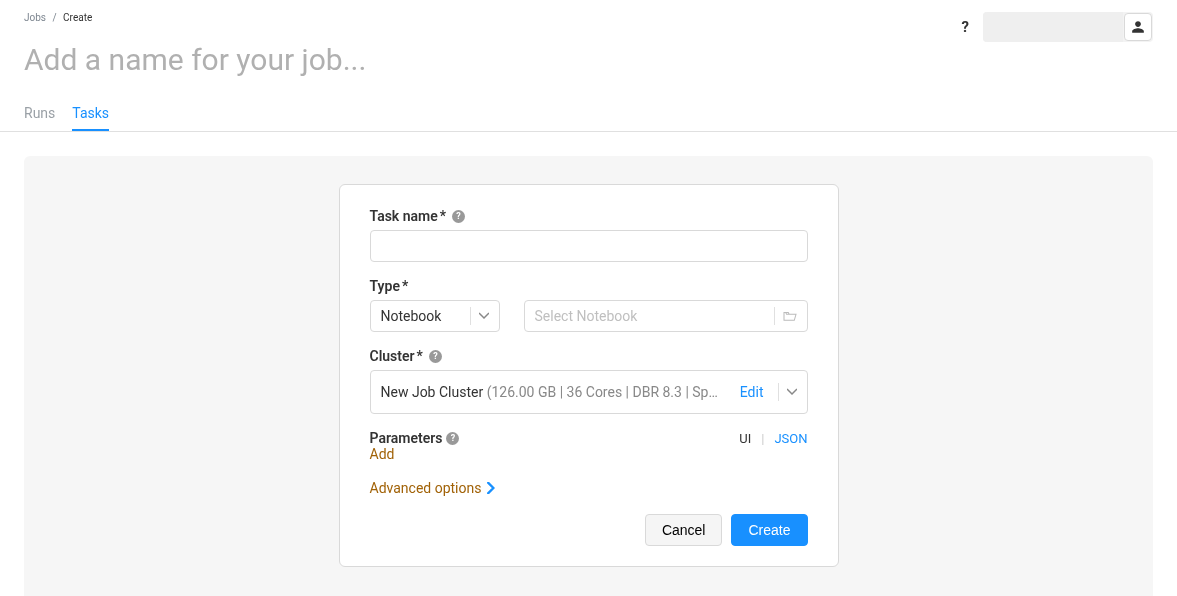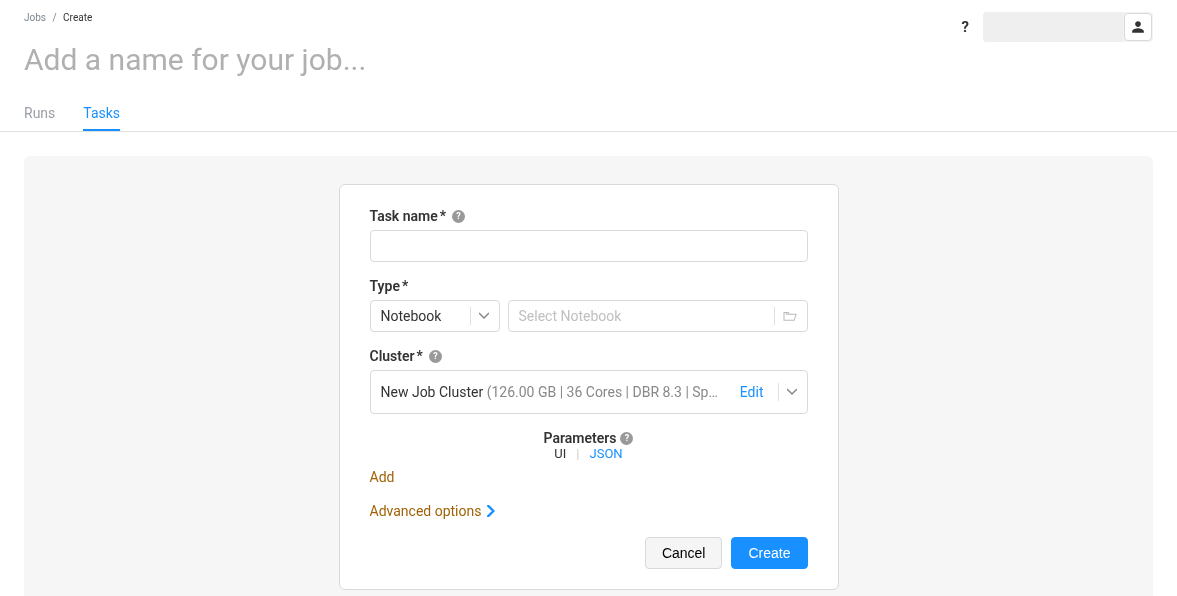--- a/index.html
+++ b/index.html
@@ -68,21 +68,21 @@
     padding: 0 24px;
   }
   .job-title {
     font-size: 30px;
     font-weight: 400;
     color: #b0b0b0;
     margin-bottom: 20px;
   }
   .tabs {
     display: flex;
-    gap: 28px;
+    gap: 17px;
     padding: 0 24px;
     border-bottom: 1px solid #e0e0e0;
   }
   .tab {
     padding: 8px 0;
     color: #9aa0a6;
     cursor: pointer;
     border-bottom: 2px solid transparent;
   }
   .tab.active {
@@ -128,21 +128,21 @@
   .input {
     width: 100%;
     height: 32px;
     border: 1px solid #d9d9d9;
     border-radius: 4px;
     padding: 4px 10px;
     font-size: 14px;
   }
   .type-row {
     display: flex;
-    gap: 8px;
+    gap: 24px;
   }
   .select-box {
     display: flex;
     align-items: center;
     border: 1px solid #d9d9d9;
     border-radius: 4px;
     height: 32px;
     padding: 0 10px;
     background: #fff;
     position: relative;
@@ -182,22 +182,21 @@
   .cluster-text .detail { color: #888; }
   .edit-link {
     color: #1890ff;
     margin: 0 6px;
     cursor: pointer;
   }
   .params-header {
     display: flex;
     justify-content: space-between;
     align-items: center;
-    margin-bottom: 8px;
-    flex-direction: column;
+    margin-bottom: 0;
   }
   .params-toggle {
     display: flex;
     align-items: center;
     gap: 10px;
     font-size: 13px;
   }
   .params-toggle .sep {
     color: #ccc;
   }

